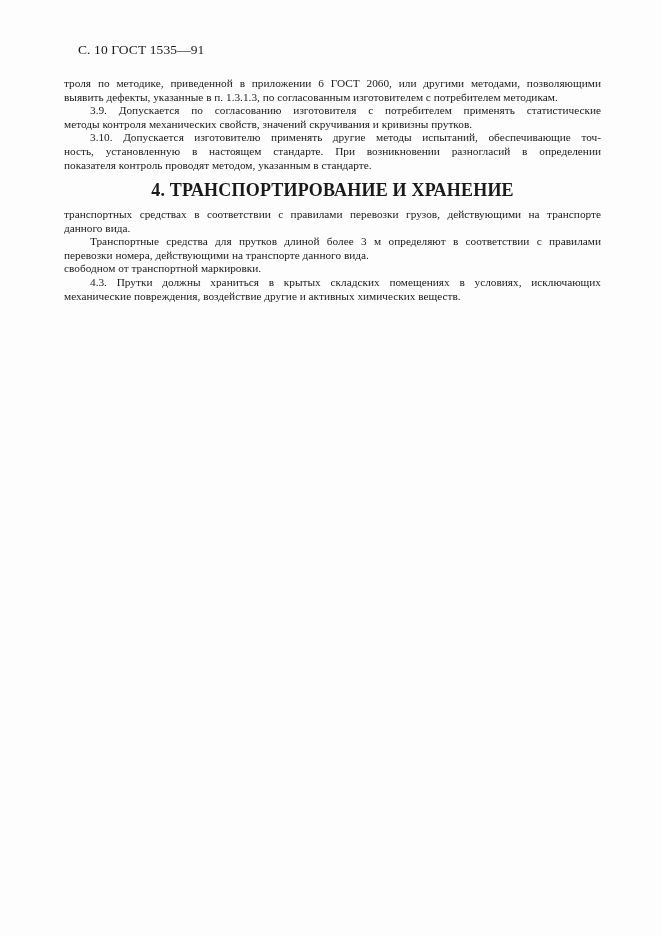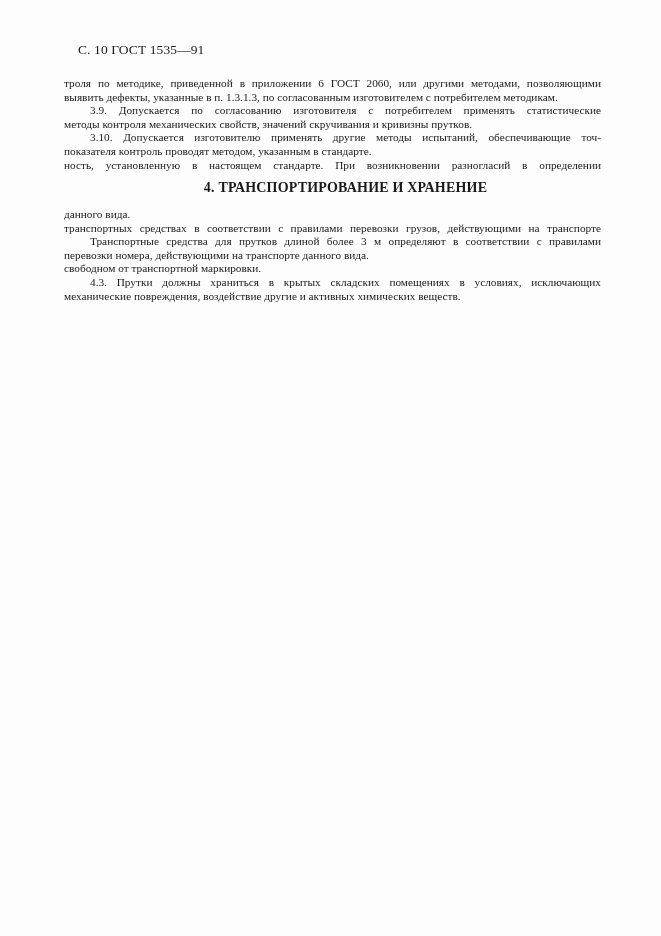--- a/index.html
+++ b/index.html
@@ -39,25 +39,25 @@
       height: 13.6px;
     }
     .line.last {
       text-align-last: left;
     }
     .line.indent {
       padding-left: 26px;
     }
     .section-title {
       position: absolute;
-      left: 77px;
+      left: 64px;
       width: 537px;
       top: 180px;
       text-align: center;
-      font-size: 14px;
+      font-size: 18px;
       font-weight: bold;
       letter-spacing: 0.2px;
     }
   </style>
 </head>
 <body>
 
 <div>
 
   <div class="page-header">С. 10 ГОСТ 1535—91</div>
@@ -66,31 +66,31 @@
     <div>
       <span class="line">троля по методике, приведенной в приложении 6 ГОСТ 2060, или другими методами, позволяющими</span>
       <span class="line last">выявить дефекты, указанные в п. 1.3.1.3, по согласованным изготовителем с потребителем методикам.</span>
     </div>
     <div>
       <span class="line indent">3.9. Допускается по согласованию изготовителя с потребителем применять статистические</span>
       <span class="line last">методы контроля механических свойств, значений скручивания и кривизны прутков.</span>
     </div>
     <div>
       <span class="line indent">3.10. Допускается изготовителю применять другие методы испытаний, обеспечивающие точ-</span>
+      <span class="line">ность, установленную в настоящем стандарте. При возникновении разногласий в определении</span>
       <span class="line last">показателя контроль проводят методом, указанным в стандарте.</span>
-      <span class="line">ность, установленную в настоящем стандарте. При возникновении разногласий в определении</span>
     </div>
   </div>
 
   <div class="section-title">4. ТРАНСПОРТИРОВАНИЕ И ХРАНЕНИЕ</div>
 
   <div class="block" style="top:208px;">
     <div>
+      <span class="line">транспортных средствах в соответствии с правилами перевозки грузов, действующими на транспорте</span>
       <span class="line last">данного вида.</span>
-      <span class="line">транспортных средствах в соответствии с правилами перевозки грузов, действующими на транспорте</span>
     </div>
     <div>
       <span class="line indent">Транспортные средства для прутков длиной более 3 м определяют в соответствии с правилами</span>
       <span class="line last">перевозки номера, действующими на транспорте данного вида.</span>
     </div>
     <div>
       <span class="line last">свободном от транспортной маркировки.</span>
     </div>
     <div>
       <span class="line indent">4.3. Прутки должны храниться в крытых складских помещениях в условиях, исключающих</span>

